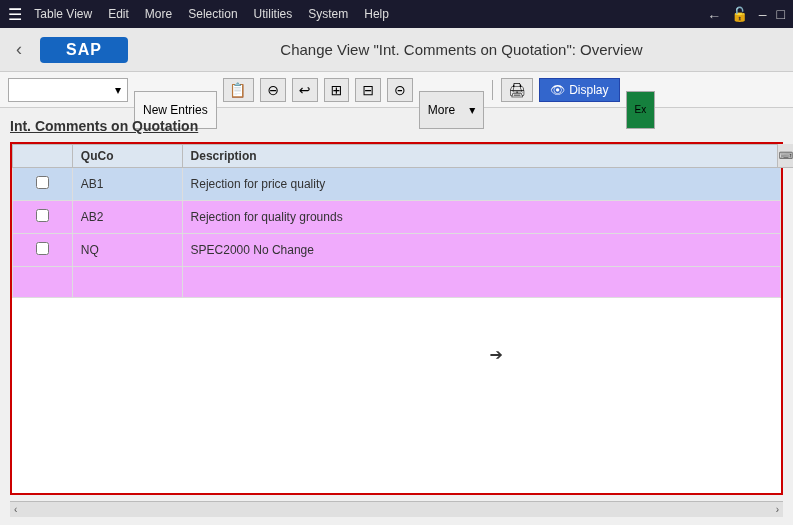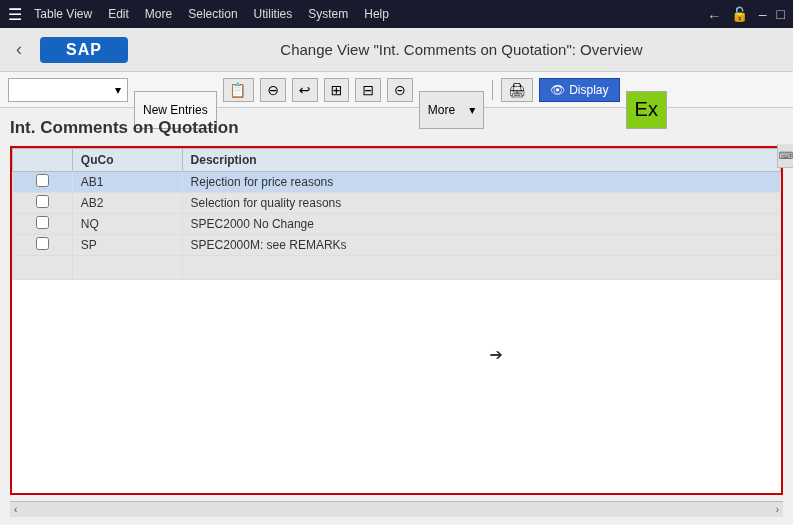--- a/index.html
+++ b/index.html
@@ -138,24 +138,25 @@
     
     .content {
       background: #f0f0f0;
       padding: 8px 10px;
       height: calc(525px - 28px - 44px - 36px);
       display: flex;
       flex-direction: column;
       gap: 6px;
     }
     .section-title {
-      font-size: 17px;
+      font-size: 14px;
       font-weight: bold;
       color: #333;
       padding: 2px 0;
+      text-decoration: underline;
     }
 
     
     .table-wrapper {
       border: 2px solid #cc0000;
       background: white;
       flex: 1;
       overflow: auto;
     }
     table {
@@ -167,26 +168,26 @@
     }
     thead th {
       border: 1px solid #bbb;
       padding: 4px 8px;
       font-weight: bold;
       font-size: 12px;
       color: #333;
       text-align: left;
     }
     tbody tr {
-      background: #e5e5e5;
+      background: #f0abfc;
     }
     tbody tr.selected { background: #c5d8f0; }
     tbody td {
       border: 1px solid #ddd;
-      padding: 2px 8px;
+      padding: 8px 8px;
       font-size: 12px;
       color: #333;
     }
     .col-check { width: 28px; text-align: center; }
     .col-quo { width: 55px; }
     .col-desc { width: 300px; }
     .empty-row td { height: 24px; }
 
     
     .bottom-bar {
@@ -267,55 +268,50 @@
     <button class="toolbar-btn more-btn">
       <span>More</span>
       <span>▾</span>
     </button>
     <div class="toolbar-separator"></div>
     <button class="toolbar-icon-btn">🖨</button>
     <button class="display-btn">
       <span>👁</span>
       <span>Display</span>
     </button>
-    <button class="toolbar-btn" style="background:#84cc16; font-size:20px;">Ex</button>
+    <button class="toolbar-btn" style="background:#15803d; font-size:10px;">Ex</button>
   </div>
 
   <div class="content">
     <div class="section-title">Int. Comments on Quotation</div>
 
     <div class="table-wrapper">
       <table>
         <thead>
           <tr>
             <th class="col-check"></th>
             <th class="col-quo">QuCo</th>
             <th class="col-desc">Description</th>
           </tr>
         </thead>
         <tbody id="table-body">
         <tr class="selected">
               <td class="col-check"><input type="checkbox" style="cursor: pointer;"></td>
               <td class="col-quo">AB1</td>
-              <td class="col-desc">Rejection for price reasons</td>
+              <td class="col-desc">Rejection for price quality</td>
             </tr>
             <tr>
               <td class="col-check"><input type="checkbox" style="cursor: pointer;"></td>
               <td class="col-quo">AB2</td>
-              <td class="col-desc">Selection for quality reasons</td>
+              <td class="col-desc">Rejection for quality grounds</td>
             </tr>
             <tr>
               <td class="col-check"><input type="checkbox" style="cursor: pointer;"></td>
               <td class="col-quo">NQ</td>
               <td class="col-desc">SPEC2000 No Change</td>
-            </tr>
-            <tr>
-              <td class="col-check"><input type="checkbox" style="cursor: pointer;"></td>
-              <td class="col-quo">SP</td>
-              <td class="col-desc">SPEC2000M: see REMARKs</td>
             </tr>
             <tr class="empty-row">
               <td>&nbsp;</td>
               <td>&nbsp;</td>
               <td>&nbsp;</td>
             </tr>
           </tbody>
       </table>
     </div>
 

